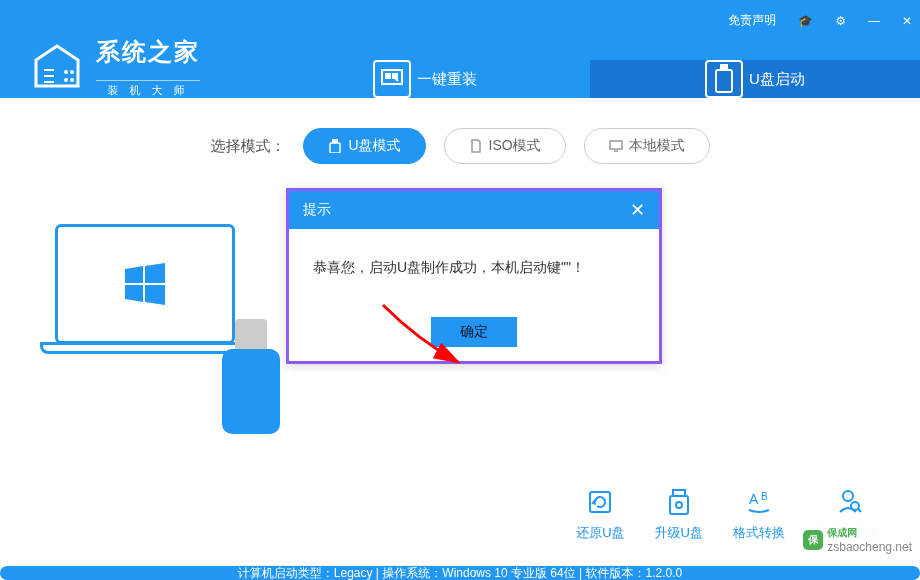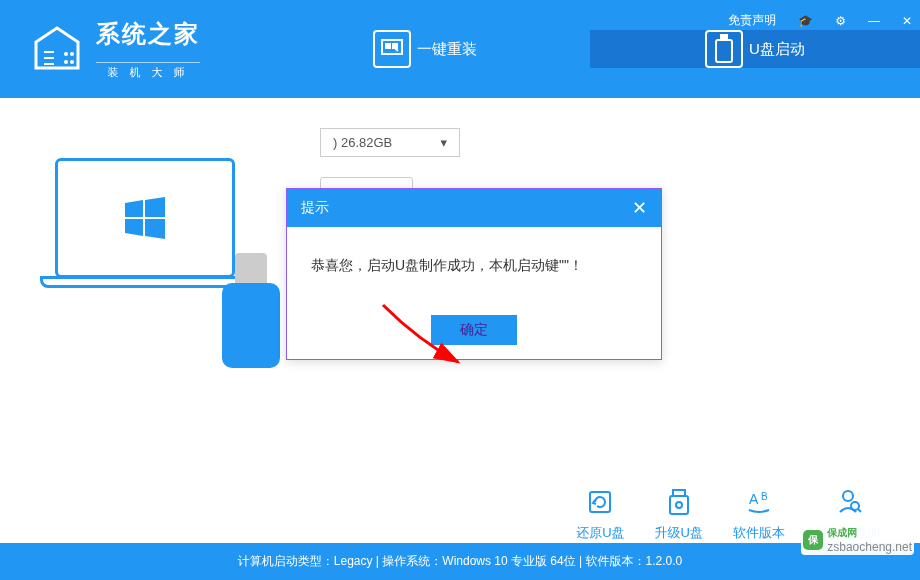--- a/index.html
+++ b/index.html
@@ -1,18 +1,18 @@
 <!DOCTYPE html>
 <html><head>
 <meta charset="utf-8">
 <style>
 * { margin: 0; padding: 0; box-sizing: border-box; font-family: "Microsoft YaHei", Arial, sans-serif; }
 body { width: 920px; height: 580px; overflow: hidden; background: #fff; position: relative; }
 
-.header { height: 98px; background: #2196f3; display: flex; align-items: center; color: #fff; }
+.header { height: 98px; background: #2196f3; display: flex; align-items: flex-end; color: #fff; }
 .logo-area { width: 260px; display: flex; align-items: center; padding-left: 30px; gap: 12px; }
 .logo-icon { width: 54px; height: 54px; }
 .logo-text-main { font-size: 24px; font-weight: bold; letter-spacing: 2px; }
 .logo-text-sub { font-size: 11px; letter-spacing: 4px; border-top: 1px solid rgba(255,255,255,0.6); padding-top: 2px; margin-top: 12px; text-align: center; }
 
 .nav-tabs { flex: 1; display: flex; }
 .nav-tab { flex: 1; display: flex; align-items: center; justify-content: center; gap: 6px; cursor: pointer; font-size: 15px; }
 .nav-tab.active { background: #1976d2; }
 .nav-tab-icon { width: 38px; height: 38px; display: flex; align-items: center; justify-content: center; border: 2px solid #fff; border-radius: 4px; }
 
@@ -37,33 +37,33 @@
 .usb-tip { width: 32px; height: 35px; background: #ccc; border-radius: 4px; position: absolute; top: 0; left: 13px; }
 
 .form-area { flex: 1; }
 .disk-select { display: flex; align-items: center; margin-bottom: 20px; }
 .disk-dropdown { border: 1px solid #ccc; padding: 6px 12px; min-width: 140px; display: flex; align-items: center; justify-content: space-between; font-size: 13px; color: #555; }
 .fs-row { display: flex; align-items: center; gap: 14px; margin-bottom: 16px; }
 .fs-btn { padding: 7px 26px; border: 1px solid #ccc; background: #fff; color: #666; font-size: 14px; cursor: pointer; border-radius: 3px; }
 .hint-text { font-size: 13px; color: #f44; }
 .start-btn { padding: 12px 50px; background: #4caf50; color: #fff; border: none; border-radius: 24px; font-size: 16px; cursor: pointer; margin-top: 10px; }
 
-.modal { position: absolute; left: 286px; top: 188px; width: 376px; background: #fff; border: 1px solid #8b5cf6; box-shadow: 0 2px 10px rgba(0,0,0,0.15); z-index: 100; }
+.modal { position: absolute; left: 286px; top: 188px; width: 376px; background: #fff; border: 3px solid #8b5cf6; box-shadow: 0 2px 10px rgba(0,0,0,0.15); z-index: 100; }
 .modal-header { background: #2196f3; color: #fff; padding: 8px 14px; display: flex; justify-content: space-between; align-items: center; font-size: 14px; }
 .modal-close { cursor: pointer; font-size: 18px; }
 .modal-body { padding: 30px 24px 40px; font-size: 14px; color: #333; }
 .modal-footer { display: flex; justify-content: center; padding-bottom: 14px; }
-.modal-ok { padding: 6px 29px; background: #2196f3; color: #4c1d95; border: none; font-size: 14px; cursor: pointer; }
+.modal-ok { padding: 6px 29px; background: #2196f3; color: #0f172a; border: none; font-size: 14px; cursor: pointer; }
 .arrow { position: absolute; left: 378px; top: 300px; z-index: 101; pointer-events: none; }
 
 .bottom-toolbar { position: absolute; bottom: 38px; right: 40px; display: flex; gap: 30px; }
 .tool-item { display: flex; flex-direction: column; align-items: center; gap: 6px; color: #2196f3; font-size: 13px; cursor: pointer; }
 .tool-icon { width: 32px; height: 32px; }
 
-.statusbar { position: absolute; bottom: 0; left: 0; right: 0; height: 37px; background: #2196f3; color: #fff; font-size: 12px; display: flex; align-items: center; padding: 0 20px; justify-content: center; }
+.statusbar { position: absolute; bottom: 0; left: 0; right: 0; height: 14px; background: #2196f3; color: #fff; font-size: 12px; display: flex; align-items: center; padding: 0 20px; justify-content: center; border-radius: 8px; }
 
 .watermark { position: absolute; right: 6px; bottom: 25px; z-index: 200; display: flex; align-items: center; gap: 4px; background: rgba(255,255,255,0.95); border-radius: 4px; padding: 1px 2px; font-size: 10px; }
 .watermark-badge { width: 20px; height: 20px; background: #4caf50; border-radius: 5px; display: flex; align-items: center; justify-content: center; color: #fff; font-weight: bold; }
 .watermark-text { color: #4caf50; font-weight: bold; font-size: 10px; }
 .watermark-sub { color: #888; font-size: 12px; }
 </style>
 </head>
 <body>
 
 <div class="window-controls">
@@ -107,20 +107,43 @@
             <rect x="8" y="0" width="8" height="6" fill="#fff"></rect>
             <rect x="4" y="6" width="16" height="22" fill="none" stroke="#fff" stroke-width="2" rx="2"></rect>
           </svg>
       </div>
       <span>U盘启动</span>
     </div>
   </div>
 </div>
 
 <div class="content">
+  <div class="mode-row">
+    <span class="mode-label">选择模式：</span>
+    <button class="mode-btn active">
+      <svg width="14" height="14" viewBox="0 0 14 14">
+          <rect x="4" y="0" width="6" height="4" fill="#fff"></rect>
+          <rect x="2" y="4" width="10" height="10" fill="none" stroke="#fff" stroke-width="1.5" rx="1"></rect>
+        </svg>
+      <span>U盘模式</span>
+    </button>
+    <button class="mode-btn">
+      <svg width="14" height="14" viewBox="0 0 14 14">
+          <path d="M3 1 h6 l2 2 v10 h-8 z" fill="none" stroke="#999" stroke-width="1.5"></path>
+        </svg>
+      <span>ISO模式</span>
+    </button>
+    <button class="mode-btn">
+      <svg width="14" height="14" viewBox="0 0 14 14">
+          <rect x="1" y="2" width="12" height="8" fill="none" stroke="#999" stroke-width="1.5"></rect>
+          <line x1="5" y1="12" x2="9" y2="12" stroke="#999" stroke-width="1.5"></line>
+        </svg>
+      <span>本地模式</span>
+    </button>
+  </div>
 
   <div class="main-area">
     <div class="illustration">
       <div class="laptop">
         <div class="laptop-screen">
           <svg class="win-logo" viewBox="0 0 50 50">
             <path d="M5 10 L23 7 L23 24 L5 24 Z M25 7 L45 4 L45 24 L25 24 Z M5 26 L23 26 L23 43 L5 40 Z M25 26 L45 26 L45 46 L25 43 Z" fill="#2196f3"></path>
           </svg>
         </div>
         <div class="laptop-base"></div>
@@ -183,21 +206,21 @@
         <circle cx="16" cy="19" r="3" fill="none" stroke="#2196f3" stroke-width="2"></circle>
       </svg>
     <span>升级U盘</span>
   </div>
   <div class="tool-item">
     <svg class="tool-icon" viewBox="0 0 32 32">
         <text x="6" y="18" font-size="14" fill="#2196f3">A</text>
         <text x="18" y="14" font-size="10" fill="#2196f3">B</text>
         <path d="M6 24 q10 4 20 0" fill="none" stroke="#2196f3" stroke-width="2"></path>
       </svg>
-    <span>软件版本</span>
+    <span>格式转换</span>
   </div>
   <div class="tool-item">
     <svg class="tool-icon" viewBox="0 0 32 32">
         <circle cx="16" cy="10" r="5" fill="none" stroke="#2196f3" stroke-width="2"></circle>
         <path d="M8 26 q8 -8 16 0" fill="none" stroke="#2196f3" stroke-width="2"></path>
         <circle cx="23" cy="20" r="4" fill="none" stroke="#2196f3" stroke-width="2"></circle>
         <line x1="26" y1="23" x2="29" y2="26" stroke="#2196f3" stroke-width="2"></line>
       </svg>
     <span>快捷键查询</span>
   </div>

